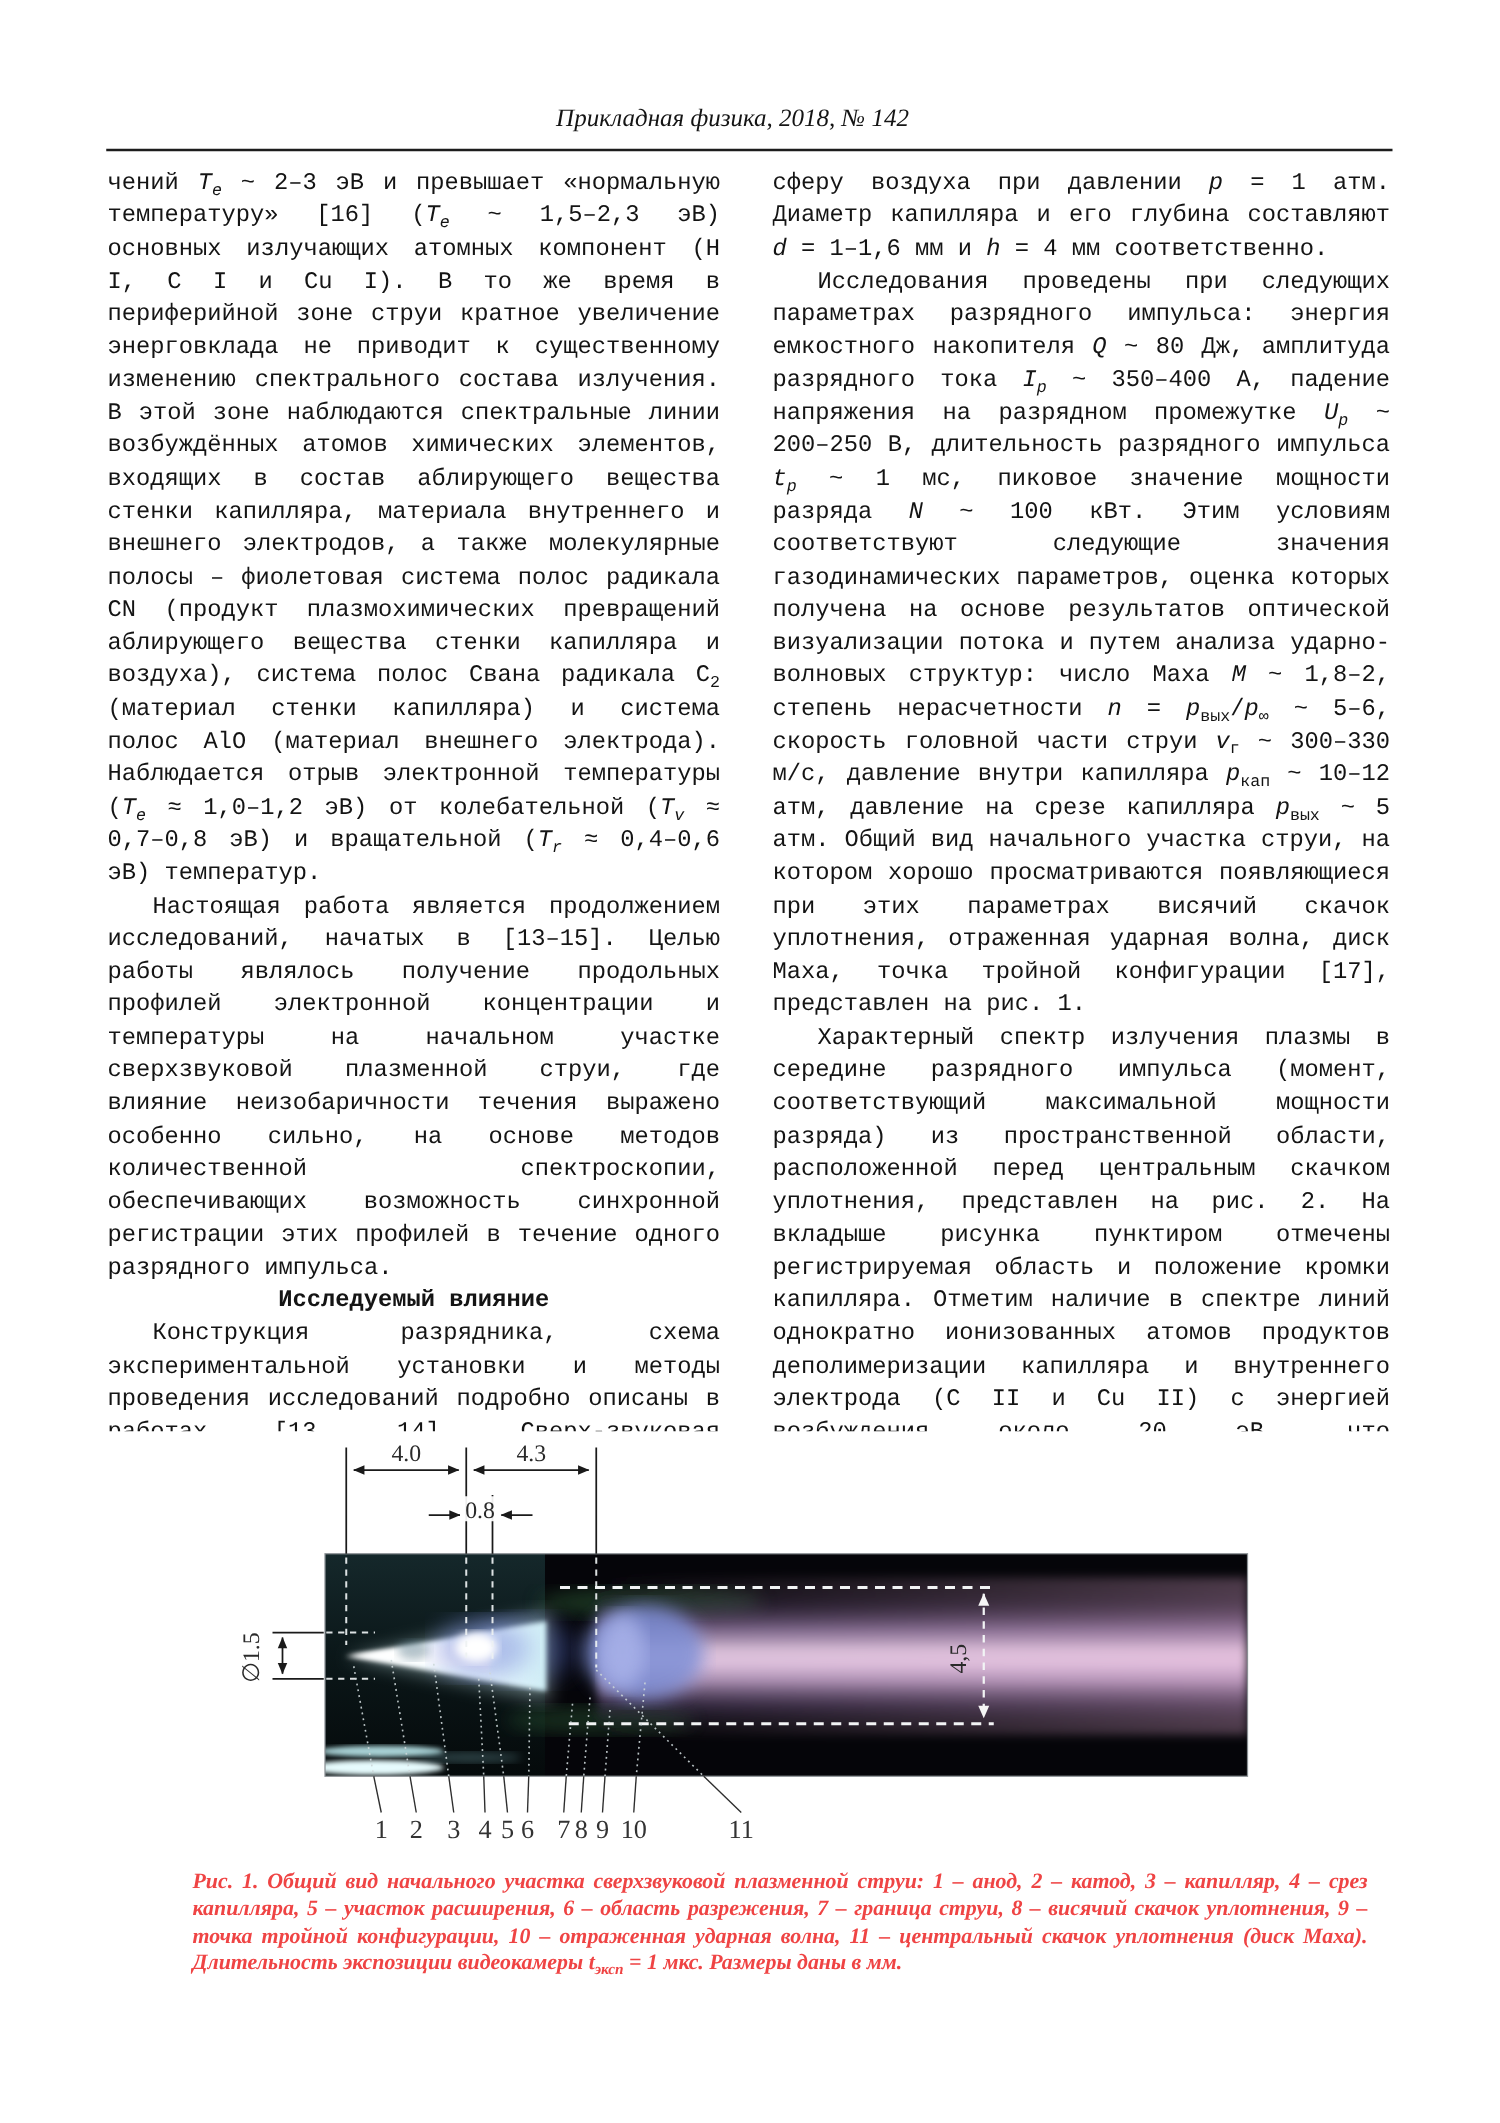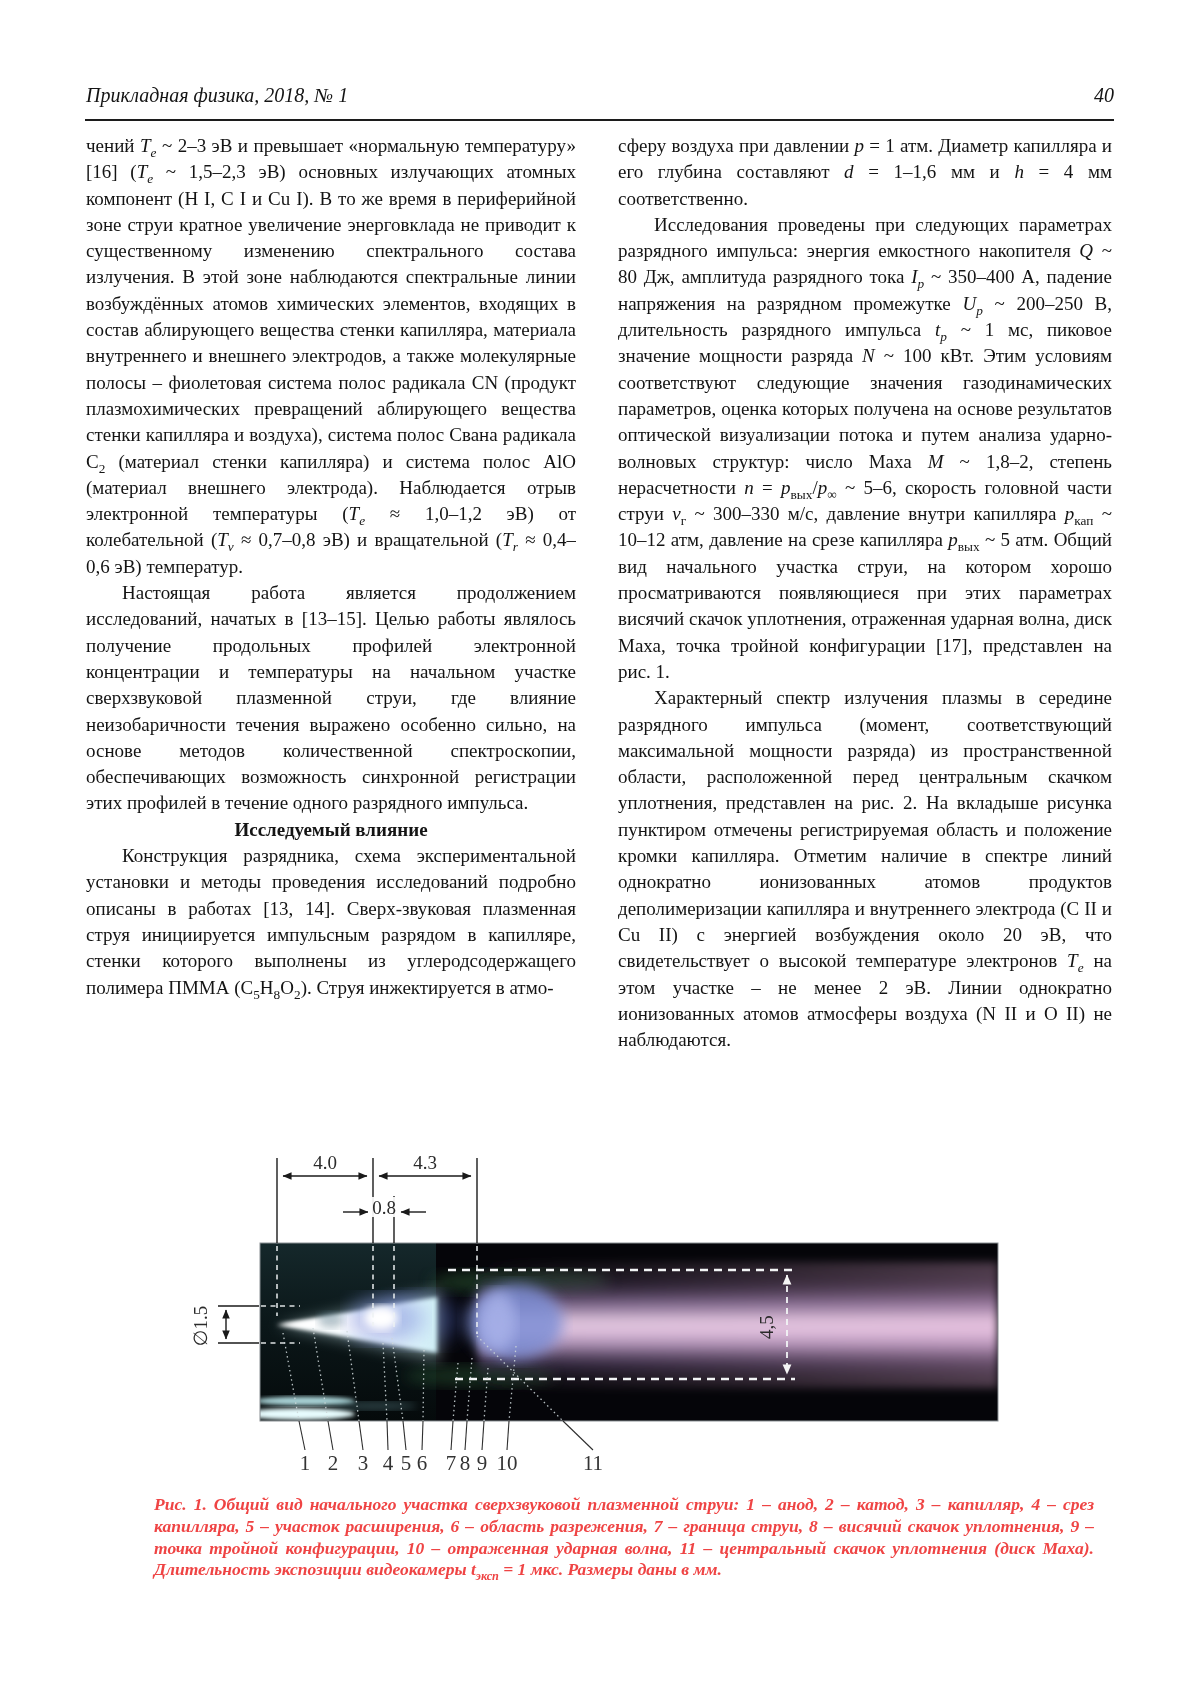--- a/index.html
+++ b/index.html
@@ -2,28 +2,28 @@
 <html lang="ru"><head>
 <meta charset="utf-8">
 <style>
   * { margin:0; padding:0; box-sizing:border-box; }
   html,body { background:#ffffff; }
   .page {
     position:relative; width:1200px; height:1698px; background:#ffffff;
     font-family:"Liberation Serif", serif; color:#141414; overflow:hidden;
   }
   .hdr {
-    position:absolute; top:84px; left:86px; width:1028px;
-    display:flex; justify-content:space-between; align-items:baseline;
+    position:absolute; top:84px; left:72px; width:1028px;
+    display:flex; justify-content:center; align-items:baseline;
     font-style:italic; font-size:20px;
   }
   .rule { position:absolute; top:119px; left:85px; width:1029px; border-top:2.4px solid #1c1c1c; }
   .cols {
     position:absolute; top:133px; left:86px; width:1026px;
-    display:flex; gap:42px;
+    display:flex; gap:42px;font-family:Liberation Mono, monospace;
   }
   .col { font-size:19px; line-height:26.3px; text-align:justify; overflow:hidden; max-height:1012px; }
   .col-left  { width:490px; }
   .col-right { width:494px; }
   .col p { margin:0; }
   .col p.ind { text-indent:36px; }
   .col sub, .caption sub { font-size:70%; line-height:0; }
   .section-heading { font-weight:bold; text-align:center; margin:30px 0 26px; }
   .caption {
     position:absolute; top:1494px; left:154px; width:940px;
@@ -35,21 +35,21 @@
   .dimlab { font-size:19px; fill:#2a2a2a; }
   .numlab { font-size:21px; fill:#333333; }
 </style>
 </head>
 <body>
 
 <div class="page">
 
   <div class="hdr">
     <span>Прикладная физика, 2018, № 1</span>
-    <span>40</span>
+    <span>42</span>
   </div>
   <div class="rule"></div>
 
   <div class="cols">
     <div class="col col-left">
       <p>чений <i>T<sub>e</sub></i> ~ 2–3 эВ и превышает «нормальную температуру» [16] (<i>T<sub>e</sub></i> ~ 1,5–2,3 эВ) основных излучающих атомных компонент (H I, C I и  Cu I). В то же время в периферийной зоне струи кратное увеличение энерговклада не приводит к существенному изменению спектрального состава излучения. В этой зоне наблюдаются спектральные линии возбуждённых атомов химических элементов, входящих в состав аблирующего вещества стенки капилляра, материала внутреннего и внешнего электродов, а также молекулярные полосы – фиолетовая система полос радикала CN (продукт плазмохимических превращений аблирующего вещества стенки капилляра и воздуха), система полос Свана радикала C<sub>2</sub> (материал стенки капилляра) и система полос AlO (материал внешнего электрода). Наблюдается отрыв электронной температуры (<i>T<sub>e</sub></i> ≈ 1,0–1,2 эВ) от колебательной (<i>T<sub>v</sub></i> ≈ 0,7–0,8 эВ) и вращательной (<i>T<sub>r</sub></i> ≈ 0,4–0,6 эВ) температур.</p>
       <p class="ind">Настоящая работа является продолжением исследований, начатых в [13–15]. Целью  работы являлось получение продольных профилей электронной концентрации и температуры на начальном участке сверхзвуковой плазменной струи, где влияние неизобаричности течения выражено особенно сильно, на основе методов количественной спектроскопии, обеспечивающих возможность синхронной регистрации этих профилей в течение одного разрядного импульса.</p>
       <p class="section-heading">Исследуемый влияние</p>
       <p class="ind">Конструкция разрядника, схема экспериментальной установки и методы проведения исследований подробно описаны в работах [13, 14]. Сверх-звуковая плазменная струя инициируется импульсным разрядом в капилляре, стенки которого выполнены из углеродсодержащего полимера ПММА (C<sub>5</sub>H<sub>8</sub>O<sub>2</sub>). Струя инжектируется в атмо-</p>
     </div>

